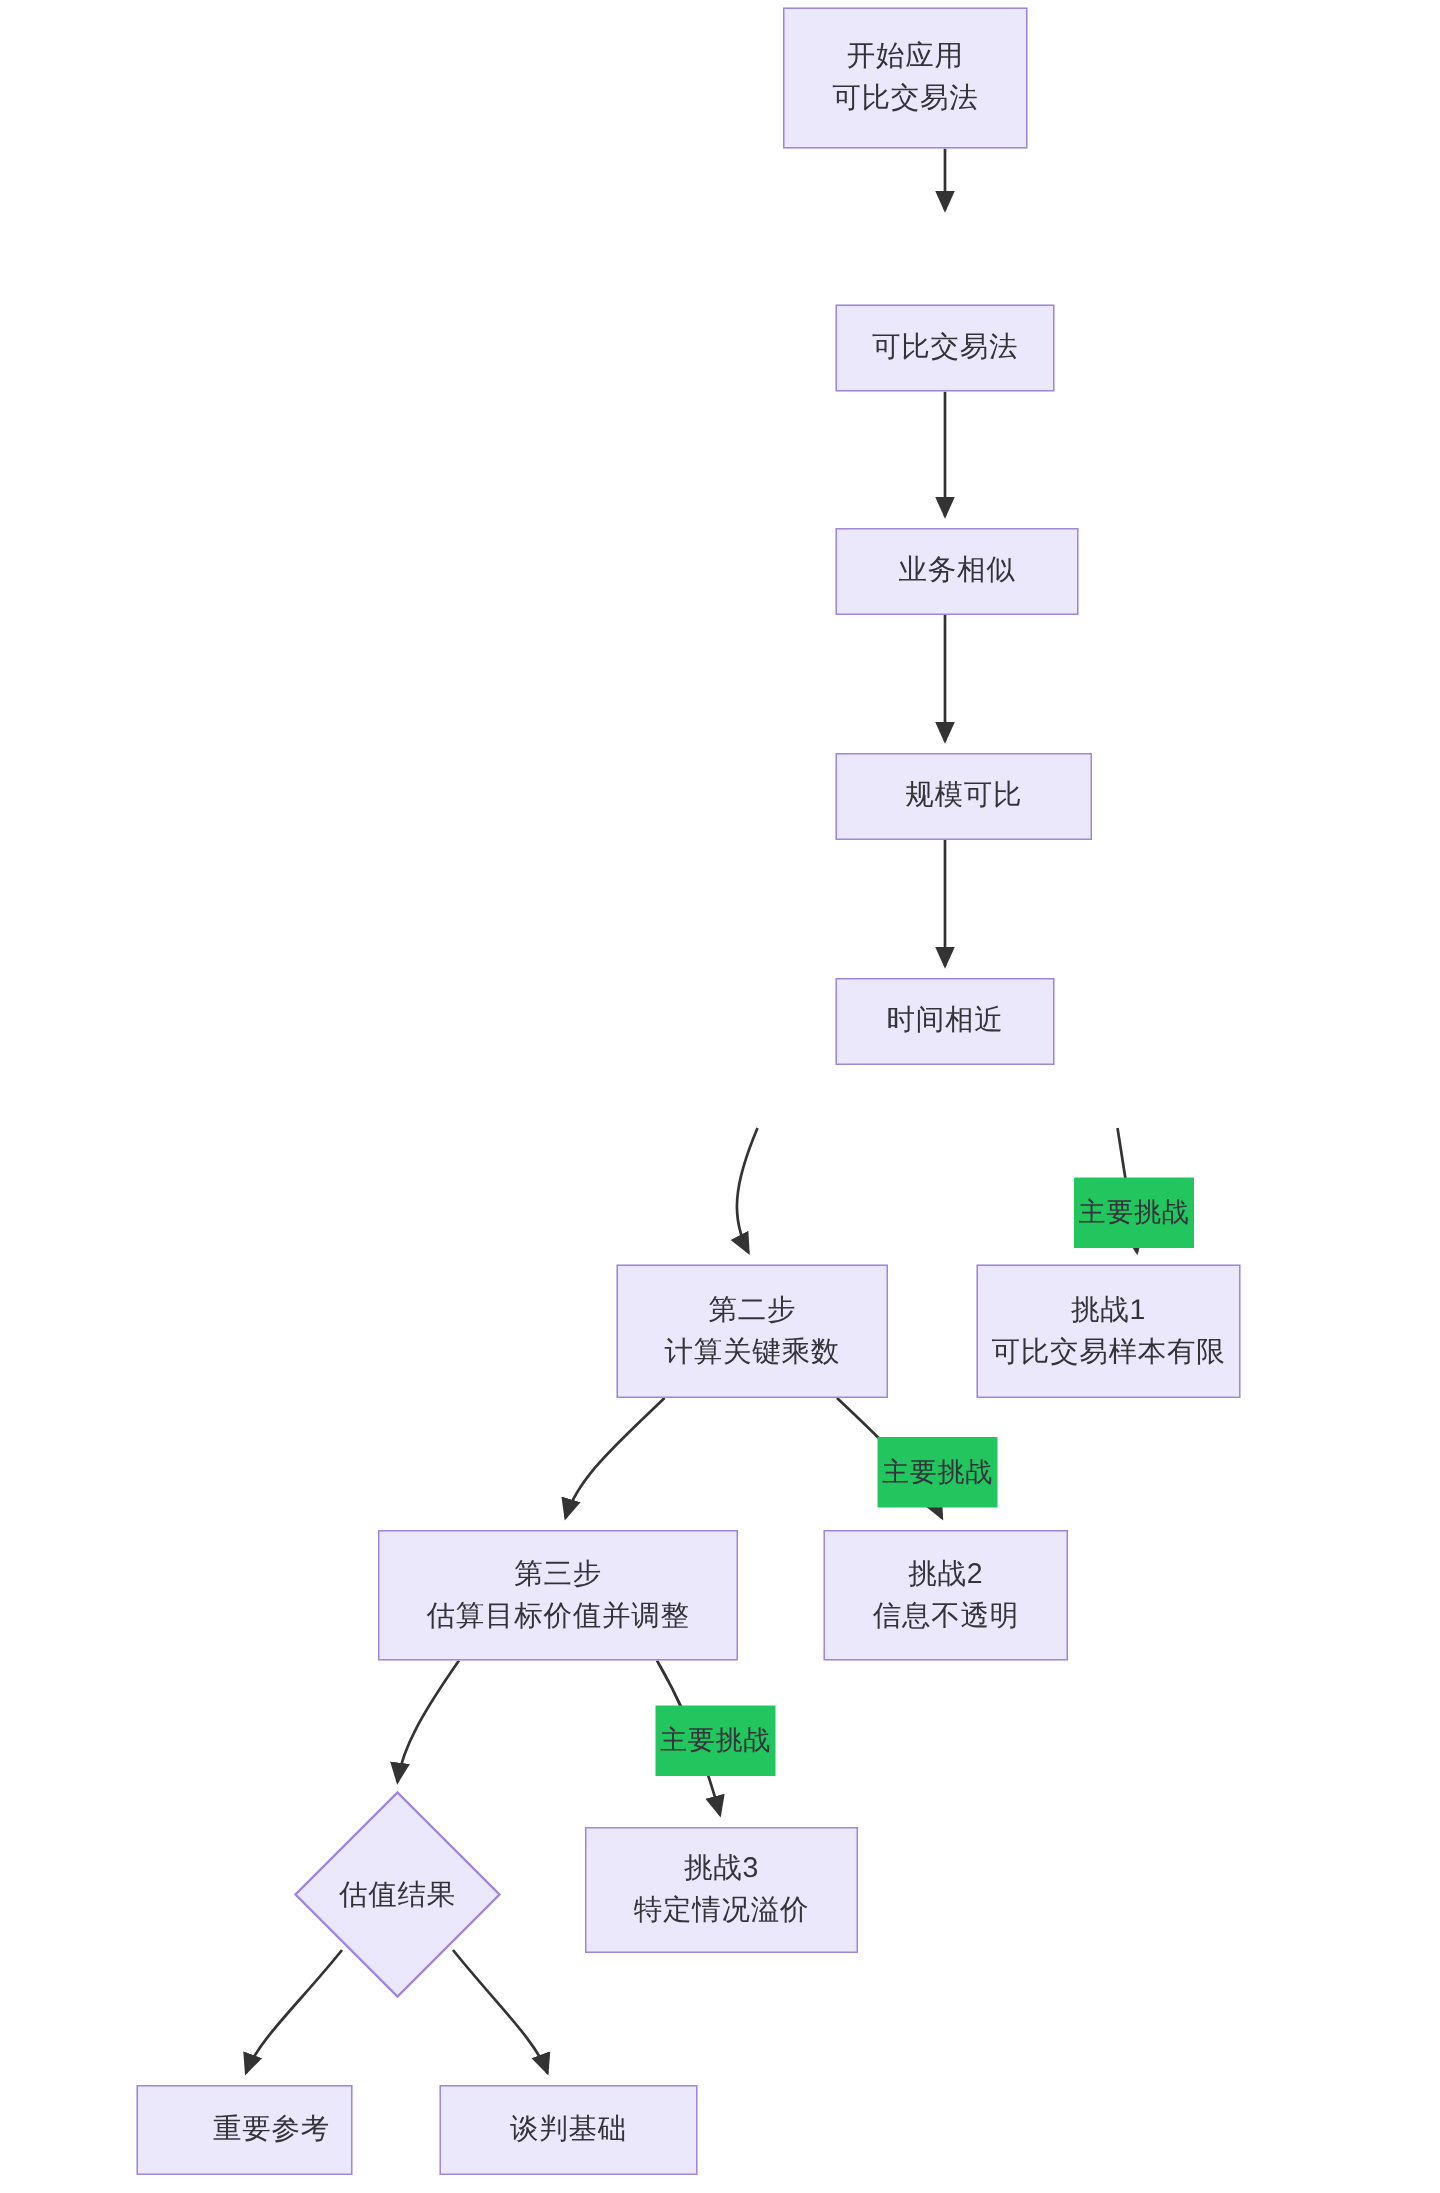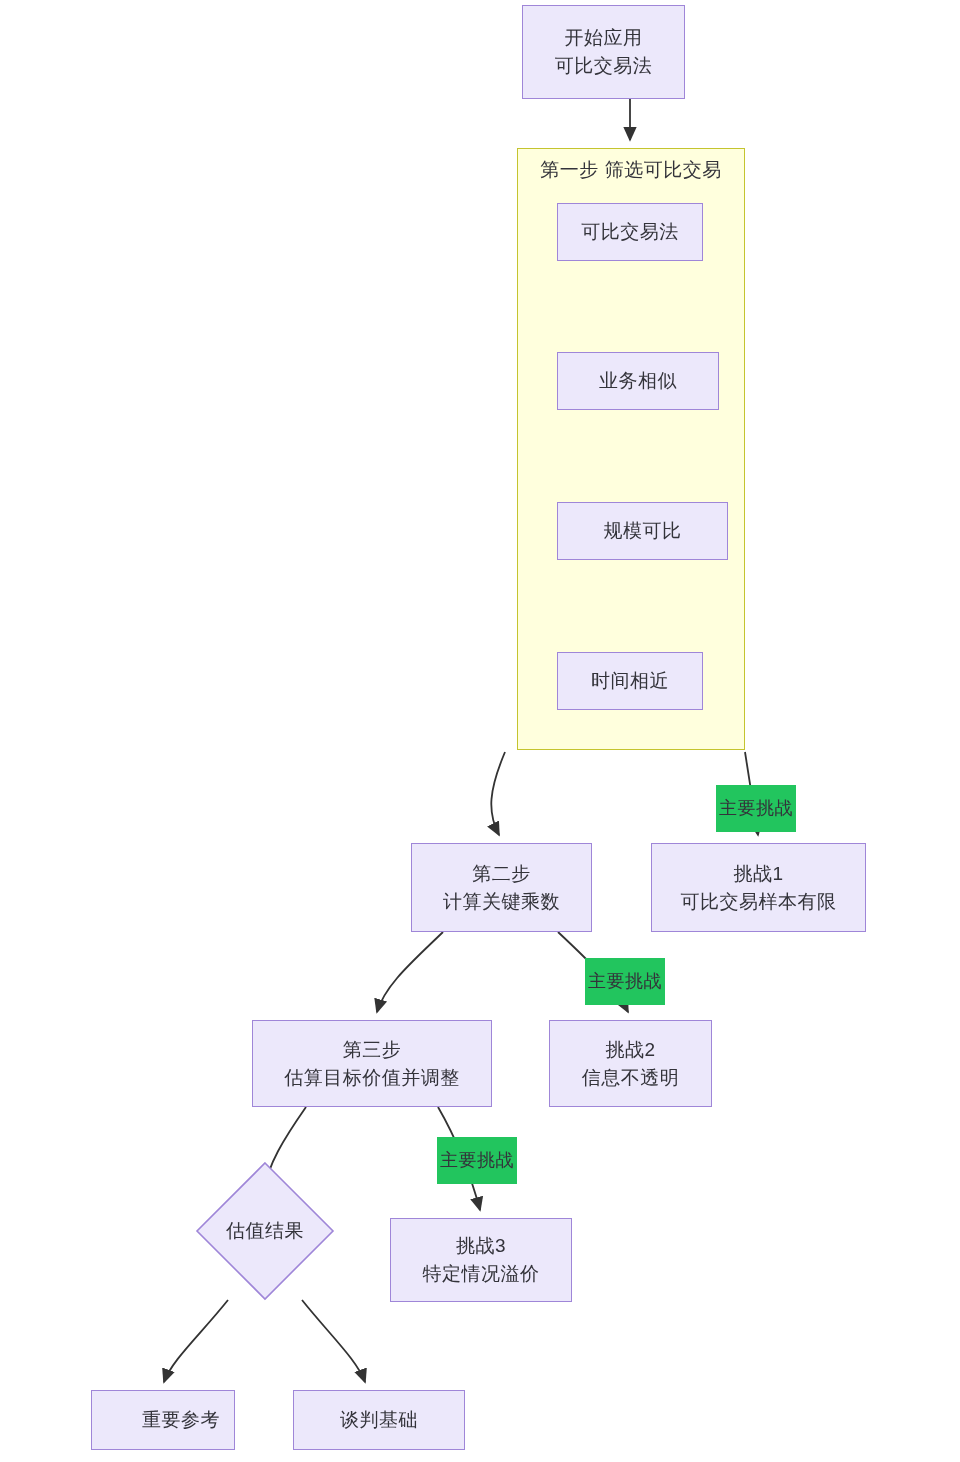--- a/index.html
+++ b/index.html
@@ -122,23 +122,20 @@
     <path d="M228,1300 C200,1335 172,1360 164,1382" stroke="#333333" stroke-width="1.8" fill="none" marker-end="url(#arrow)"></path>
 
     <path d="M302,1300 C330,1335 357,1360 365,1382" stroke="#333333" stroke-width="1.8" fill="none" marker-end="url(#arrow)"></path>
   </svg>
 
   <div class="node" style="left:522px; top:5px; width:163px; height:94px;">
     <span>开始应用</span>
     <span class="line2">可比交易法</span>
   </div>
 
-  <div class="subgraph" style="left:517px; top:148px; width:228px; height:602px;">
-    <div class="subgraph-title">第一步 筛选可比交易</div>
-  </div>
 
   <div class="node" style="left:557px; top:203px; width:146px; height:58px;">
     <span>可比交易法</span>
   </div>
 
   <div class="node" style="left:557px; top:352px; width:162px; height:58px;">
     <span>业务相似</span>
   </div>
 
   <div class="node" style="left:557px; top:502px; width:171px; height:58px;">
@@ -147,40 +144,40 @@
 
   <div class="node" style="left:557px; top:652px; width:146px; height:58px;">
     <span>时间相近</span>
   </div>
 
   <div class="node" style="left:411px; top:843px; width:181px; height:89px;">
     <span>第二步</span>
     <span class="line2">计算关键乘数</span>
   </div>
 
-  <div class="node" style="left:651px; top:843px; width:215px; height:89px;">
+  <div class="node" style="left:651px; top:843px; width:176px; height:89px;">
     <span>挑战1</span>
     <span class="line2">可比交易样本有限</span>
   </div>
 
   <div class="edge-label" style="left:716px; top:785px;">主要挑战</div>
 
   <div class="node" style="left:252px; top:1020px; width:240px; height:87px;text-align:center;">
     <span>第三步</span>
     <span class="line2">估算目标价值并调整</span>
   </div>
 
   <div class="node" style="left:549px; top:1020px; width:163px; height:87px;">
     <span>挑战2</span>
     <span class="line2">信息不透明</span>
   </div>
 
   <div class="edge-label" style="left:585px; top:958px;">主要挑战</div>
 
-  <div class="diamond-wrap" style="left:195px; top:1161px; width:140px; height:140px;">
+  <div class="diamond-wrap" style="left:195px; top:1193px; width:140px; height:140px;">
     <svg width="140" height="140" viewBox="0 0 140 140">
       <polygon points="70,2 138,70 70,138 2,70" fill="#ece8fb" stroke="#9f86d8" stroke-width="1.6"></polygon>
     </svg>
     <span class="diamond-label">估值结果</span>
   </div>
 
   <div class="node" style="left:390px; top:1218px; width:182px; height:84px;">
     <span>挑战3</span>
     <span class="line2">特定情况溢价</span>
   </div>

